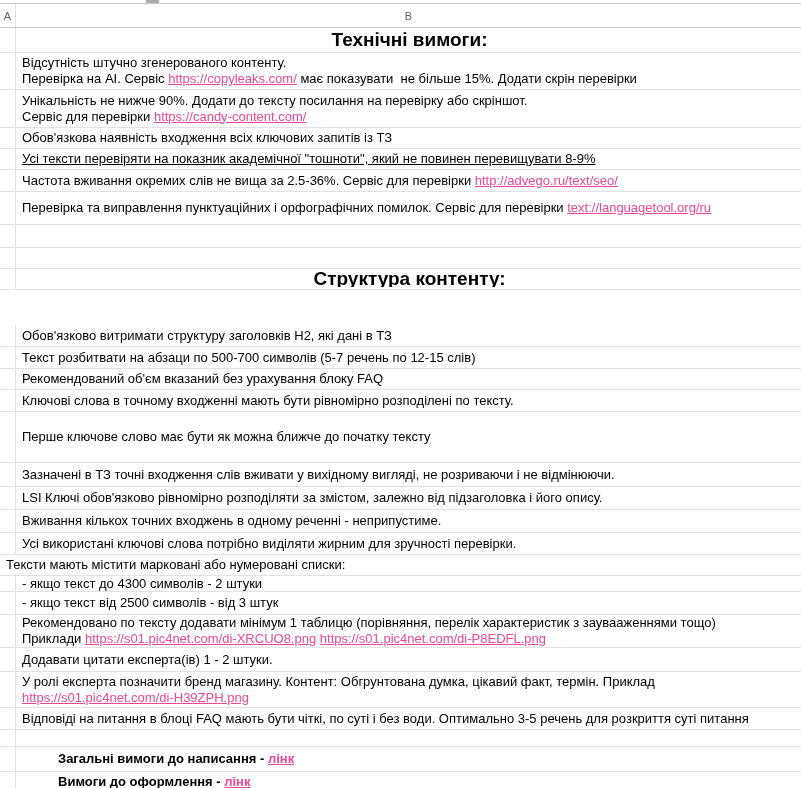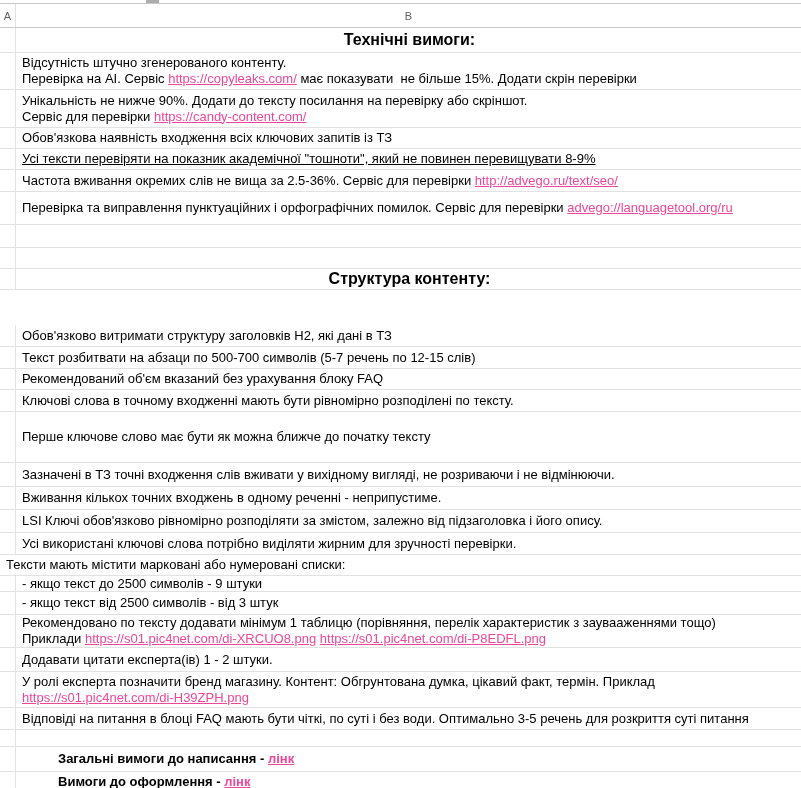--- a/index.html
+++ b/index.html
@@ -44,21 +44,21 @@
     min-width:0;
     display:flex;
     flex-direction:column;
     justify-content:center;
     padding:0 4px 0 6px;
     overflow:hidden;
     box-sizing:border-box;
   }
   .line{white-space:pre;line-height:16px;overflow:hidden;}
   .row.center .cell-b{text-align:center;}
-  .row.center .line{font-weight:700;font-size:16px;}
+  .row.center .line{font-weight:700;font-size:19px;}
   .row.bold .line{font-weight:700;margin-left:36px;}
   a.lnk{color:#ec4899;text-decoration:underline;cursor:pointer;}
 </style>
 </head>
 <body>
 
 <div class="screen">
   <div class="top-strip">
     <div class="top-tick"></div>
   </div>
@@ -101,21 +101,21 @@
       </div>
       <div class="row" style="height: 22px;">
         <div class="cell-a"></div>
         <div class="cell-b">
           <div class="line"><span>Частота вживання окремих слів не вища за 2.5-36%. Сервіс для перевірки </span><a class="lnk" href="#">http://advego.ru/text/seo/</a></div>
         </div>
       </div>
       <div class="row" style="height: 33px;">
         <div class="cell-a"></div>
         <div class="cell-b">
-          <div class="line"><span>Перевірка та виправлення пунктуаційних і орфографічних помилок. Сервіс для перевірки </span><a class="lnk" href="#">advego://languagetool.org/ru</a></div>
+          <div class="line"><span>Перевірка та виправлення пунктуаційних і орфографічних помилок. Сервіс для перевірки </span><a class="lnk" href="#">text://languagetool.org/ru</a></div>
         </div>
       </div>
       <div class="row" style="height: 23px;">
         <div class="cell-a"></div>
         <div class="cell-b"></div>
       </div>
       <div class="row" style="height: 21px;">
         <div class="cell-a"></div>
         <div class="cell-b"></div>
       </div>
@@ -157,45 +157,45 @@
       </div>
       <div class="row" style="height: 24px;">
         <div class="cell-a"></div>
         <div class="cell-b">
           <div class="line"><span>Зазначені в ТЗ точні входження слів вживати у вихідному вигляді, не розриваючи і не відмінюючи.</span></div>
         </div>
       </div>
       <div class="row" style="height: 23px;">
         <div class="cell-a"></div>
         <div class="cell-b">
+          <div class="line"><span>LSI Ключі обов'язково рівномірно розподіляти за змістом, залежно від підзаголовка і його опису.</span></div>
+        </div>
+      </div>
+      <div class="row" style="height: 23px;">
+        <div class="cell-a"></div>
+        <div class="cell-b">
           <div class="line"><span>Вживання кількох точних входжень в одному реченні - неприпустиме.</span></div>
         </div>
       </div>
-      <div class="row" style="height: 23px;">
-        <div class="cell-a"></div>
-        <div class="cell-b">
-          <div class="line"><span>LSI Ключі обов'язково рівномірно розподіляти за змістом, залежно від підзаголовка і його опису.</span></div>
-        </div>
-      </div>
       <div class="row" style="height: 22px;">
         <div class="cell-a"></div>
         <div class="cell-b">
           <div class="line"><span>Усі використані ключові слова потрібно виділяти жирним для зручності перевірки.</span></div>
         </div>
       </div>
       <div class="row" style="height: 21px; flex-direction: column;">
         <div class="cell-a"></div>
         <div class="cell-b">
           <div class="line"><span>Тексти мають містити марковані або нумеровані списки:</span></div>
         </div>
       </div>
       <div class="row" style="height: 16px;">
         <div class="cell-a"></div>
         <div class="cell-b">
-          <div class="line"><span>- якщо текст до 2500 символів - 9 штуки</span></div>
+          <div class="line"><span>- якщо текст до 4300 символів - 2 штуки</span></div>
         </div>
       </div>
       <div class="row" style="height: 23px;">
         <div class="cell-a"></div>
         <div class="cell-b">
           <div class="line"><span>- якщо текст від 2500 символів - від 3 штук</span></div>
         </div>
       </div>
       <div class="row" style="height: 33px;">
         <div class="cell-a"></div>

